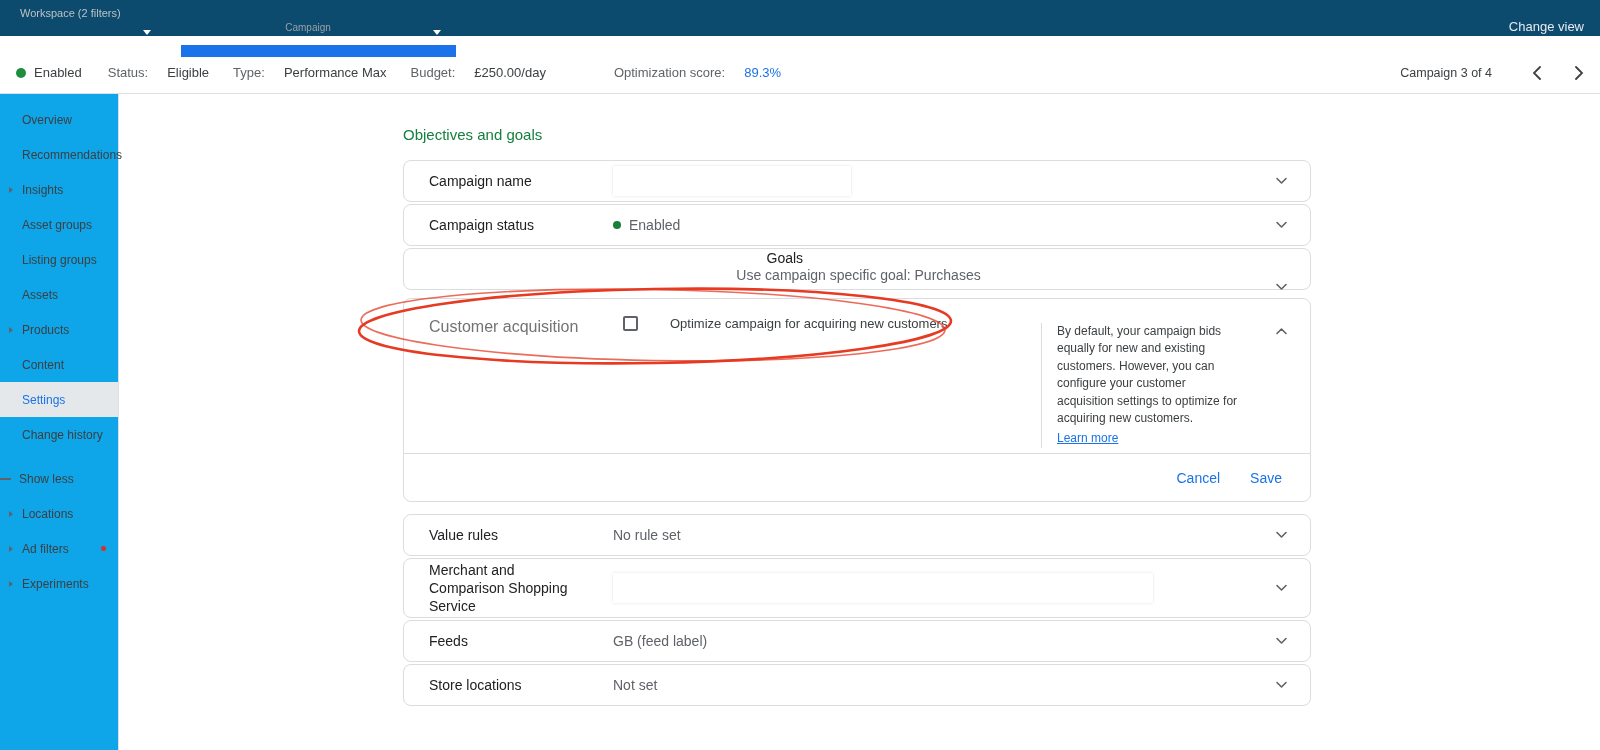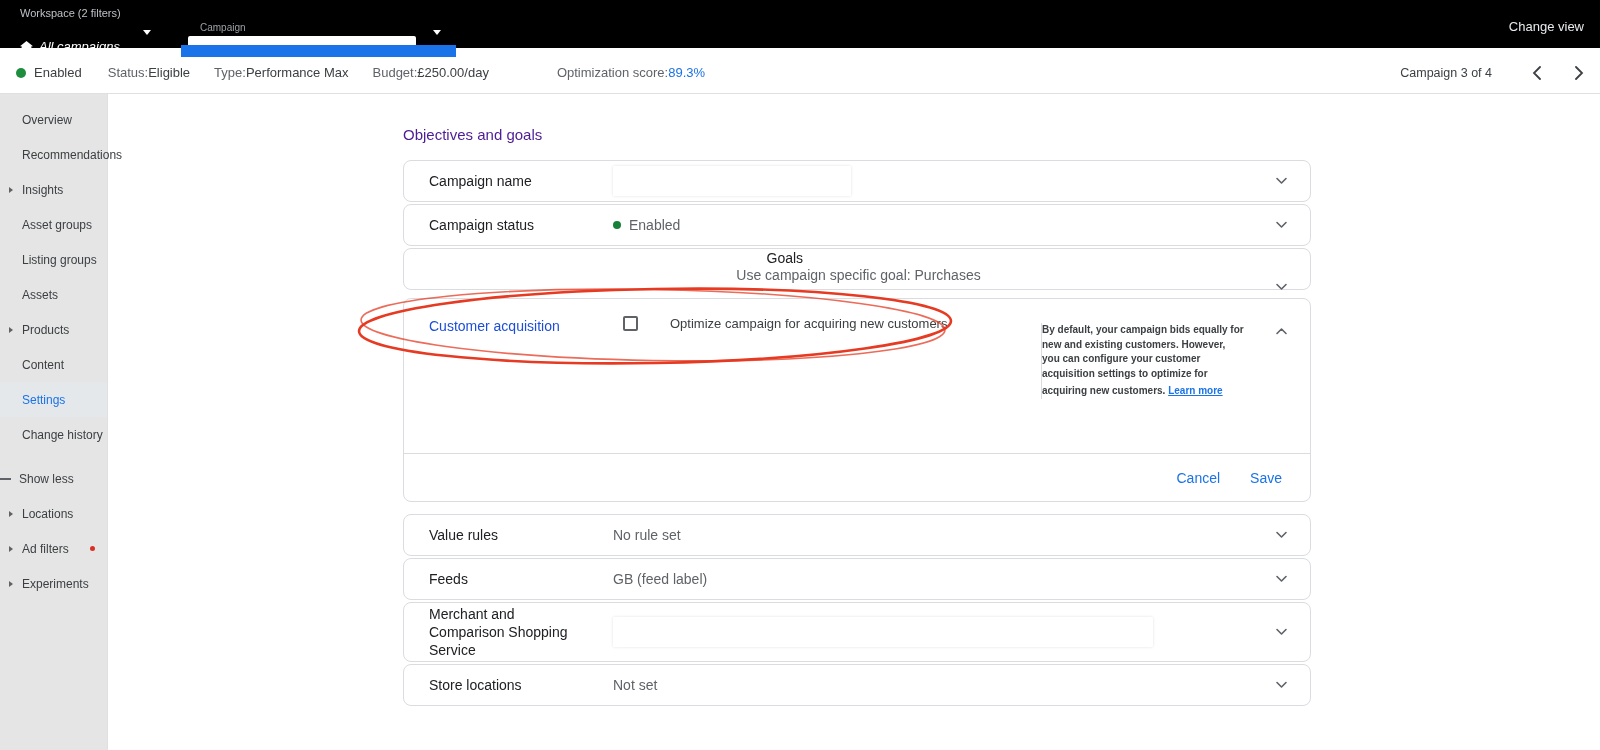--- a/index.html
+++ b/index.html
@@ -1,80 +1,80 @@
 <!DOCTYPE html>
 <html><head>
 <meta charset="utf-8">
 <style>
   * { box-sizing: border-box; margin: 0; padding: 0; }
   html,body { background:#fff; }
   body { font-family: "Liberation Sans", "DejaVu Sans", sans-serif; }
   .screen { position:relative; width:1600px; height:750px; background:#fff; overflow:hidden; }
 
   
-  .topbar { position:absolute; left:0; top:0; width:100%; height:48px; background:#000000; color:#fff; }
+  .topbar { position:absolute; left:0; top:0; width:100%; height:36px; background:#0c4a6e; color:#fff;text-align:center; }
   .ws { position:absolute; left:20px; top:7px; }
   .ws-label { font-size:11px; color:#bdc1c6; }
   .ws-row { display:flex; align-items:center; gap:6px; margin-top:20px; cursor:pointer;font-style:italic; }
   .ws-row .txt { font-size:13px; color:#fff; text-decoration:underline; }
   .caret { width:0; height:0; border-left:4px solid transparent; border-right:4px solid transparent; border-top:5px solid #fff; }
   .caret-ws { position:absolute; left:143px; top:30px; }
   .campaign-sel { position:absolute; left:188px; top:22px; }
   .campaign-minilabel { font-size:10px; color:#9aa0a6; margin-left:12px; }
   .campaign-input { width:228px; height:20px; background:#fff; border-radius:2px; margin-top:3px; border:none; }
   .caret-camp { position:absolute; left:433px; top:30px; }
   .change-view { position:absolute; right:16px; top:19px; font-size:13px; color:#e8eaed; cursor:pointer; }
   .blue-strip { position:absolute; left:181px; top:45px; width:275px; height:12px; background:#1a73e8; z-index:6; }
 
   
   .statusbar { position:absolute; left:0; top:52px; width:100%; height:42px; background:#fff; border-bottom:1px solid #e0e0e0;
                display:flex; align-items:center; padding:0 16px; font-size:13px; color:#3c4043; }
   .dot { width:10px; height:10px; border-radius:50%; background:#1e8e3e; display:inline-block; flex:none; }
   .dot.small { width:8px; height:8px; }
   .sb-enabled { margin-left:8px; margin-right:26px; color:#3c4043; cursor:pointer; }
-  .sb-pair { display:flex; gap:0; margin-right:24px; white-space:nowrap; }
+  .sb-pair { display:flex; gap:19px; margin-right:24px; white-space:nowrap; }
   .sb-label { color:#5f6368; }
   .sb-value { color:#3c4043; }
   .sb-pair.opt { margin-left:44px; }
   .sb-link { color:#1a73e8; cursor:pointer; }
   .pager { margin-left:auto; display:flex; align-items:center; gap:34px; }
   .pager-label { font-size:12.5px; color:#3c4043; margin-right:6px; }
   .icon-btn { cursor:pointer; display:flex; align-items:center; background:none; border:none; }
 
   
-  .sidebar { position:absolute; left:0; top:94px; width:108px; height:656px; background:#e5e5e5; border-right:1px solid #e0e0e0; padding-top:8px; }
+  .sidebar { position:absolute; left:0; top:94px; width:119px; height:656px; background:#0ea5e9; border-right:1px solid #e0e0e0; padding-top:8px; }
   .side-item { position:relative; height:35px; display:flex; align-items:center; padding-left:22px; font-size:12px; color:#3c4043; cursor:pointer; }
   .side-item.selected { background:#e4e8eb; color:#1a73e8; }
   .tri { position:absolute; left:9px; width:0; height:0; border-left:4px solid #5f6368; border-top:3.5px solid transparent; border-bottom:3.5px solid transparent; }
   .show-less { margin-top:10px; height:34px; display:flex; align-items:center; gap:8px; font-size:12px; color:#3c4043; cursor:pointer; }
   .minus { width:11px; height:2px; background:#5f6368; flex:none; }
   .red-dot { position:absolute; right:12px; top:15px; width:5px; height:5px; border-radius:50%; background:#d93025; }
 
   
   .main-col { position:absolute; left:403px; top:126px; width:908px; }
-  .page-title { font-size:15px; font-weight:500; color:#4c1d95; line-height:18px; margin-bottom:16px; }
+  .page-title { font-size:15px; font-weight:500; color:#15803d; line-height:18px; margin-bottom:16px; }
   .card { background:#fff; border:1px solid #dadce0; border-radius:8px; }
   .row-card { height:42px; margin-bottom:2px; display:flex; align-items:center; padding:0 22px 0 25px; cursor:pointer; }
   .row-label { width:184px; flex:none; font-size:14px; font-weight:500; color:#202124; line-height:1.3; }
   .row-label .narrow { display:block; max-width:155px; }
   .row-value { display:flex; align-items:center; gap:8px; font-size:14px; color:#5f6368; }
   .chev { margin-left:auto; display:flex; align-items:center; cursor:pointer; }
   .blank-box { background:#fff; box-shadow:0 0 3px rgba(0,0,0,0.12); border-radius:1px; }
   .cn-box { width:238px; height:30px; }
   .merch-box { width:540px; height:30px; }
   .goals-card { margin-bottom:8px;flex-direction:column; }
   .merchant-card { height:60px; }
 
   
   .ca-card { position:relative; height:204px; margin-bottom:12px; }
-  .ca-label { position:absolute; left:25px; top:19px; font-size:14px; font-weight:500; color:#1d4ed8; }
+  .ca-label { position:absolute; left:25px; top:19px; font-size:16px; font-weight:500; color:#737373; }
   .ca-checkrow { position:absolute; left:219px; top:17px; display:flex; align-items:center; gap:10px; cursor:pointer; }
   .checkbox { width:15px; height:15px; border:2px solid #5f6368; border-radius:2px; background:#fff; flex:none; cursor:pointer; }
   .ca-checklabel { font-size:13px; color:#3c4043;margin-left:22px; }
-  .ca-help { position:absolute; left:637px; top:24px; width:204px; border-left:1px solid #dadce0; font-size:10px; line-height:1.45; color:#3c4043;font-weight:bold; }
+  .ca-help { position:absolute; left:637px; top:24px; width:204px; border-left:1px solid #dadce0; padding-left:15px; font-size:12px; line-height:1.45; color:#3c4043; }
   .learn-more { display:inline-block; margin-top:3px; color:#1a73e8; text-decoration:underline; cursor:pointer; }
   .ca-chev { position:absolute; right:22px; top:22px; cursor:pointer; }
   .ca-footer { position:absolute; left:0; right:0; bottom:0; height:48px; border-top:1px solid #dadce0;
                display:flex; align-items:center; justify-content:flex-end; gap:30px; padding-right:28px; }
   .txt-btn { background:none; border:none; font-family:inherit; font-size:14px; font-weight:500; color:#1a73e8; cursor:pointer; }
 
   
   .annotation { position:absolute; left:352px; top:284px; z-index:10; pointer-events:none; }
 </style>
 </head>
@@ -266,38 +266,38 @@
       <div class="row-value">
         <span>No rule set</span>
       </div>
       <span class="chev">
         <svg width="13" height="8" viewBox="0 0 12 8" fill="none">
             <path d="M1.5 1.5L6 6l4.5-4.5" stroke="#5f6368" stroke-width="1.6" stroke-linecap="round" stroke-linejoin="round"></path>
           </svg>
       </span>
     </section>
 
-    <section class="card row-card">
-      <div class="row-label">Feeds</div>
-      <div class="row-value">
-        <span>GB (feed label)</span>
-      </div>
-      <span class="chev">
-        <svg width="13" height="8" viewBox="0 0 12 8" fill="none">
-            <path d="M1.5 1.5L6 6l4.5-4.5" stroke="#5f6368" stroke-width="1.6" stroke-linecap="round" stroke-linejoin="round"></path>
-          </svg>
-      </span>
-    </section>
-
     <section class="card row-card merchant-card">
       <div class="row-label">
         <span class="narrow">Merchant and Comparison Shopping Service</span>
       </div>
       <div class="row-value">
         <div class="blank-box merch-box"></div>
+      </div>
+      <span class="chev">
+        <svg width="13" height="8" viewBox="0 0 12 8" fill="none">
+            <path d="M1.5 1.5L6 6l4.5-4.5" stroke="#5f6368" stroke-width="1.6" stroke-linecap="round" stroke-linejoin="round"></path>
+          </svg>
+      </span>
+    </section>
+
+    <section class="card row-card">
+      <div class="row-label">Feeds</div>
+      <div class="row-value">
+        <span>GB (feed label)</span>
       </div>
       <span class="chev">
         <svg width="13" height="8" viewBox="0 0 12 8" fill="none">
             <path d="M1.5 1.5L6 6l4.5-4.5" stroke="#5f6368" stroke-width="1.6" stroke-linecap="round" stroke-linejoin="round"></path>
           </svg>
       </span>
     </section>
 
     <section class="card row-card">
       <div class="row-label">Store locations</div>

